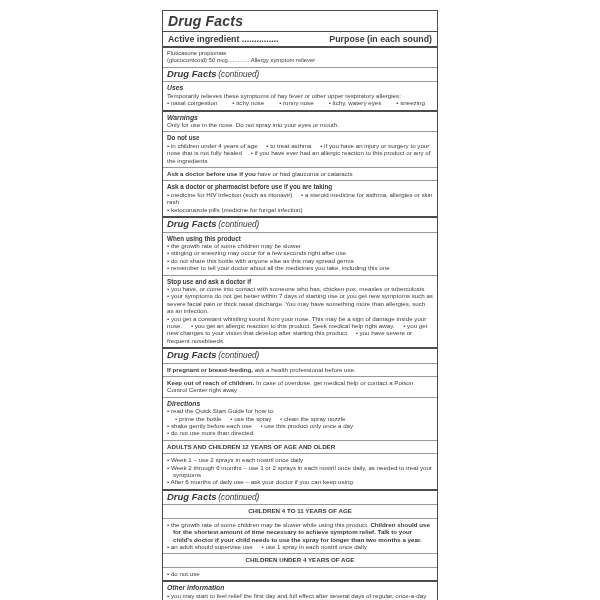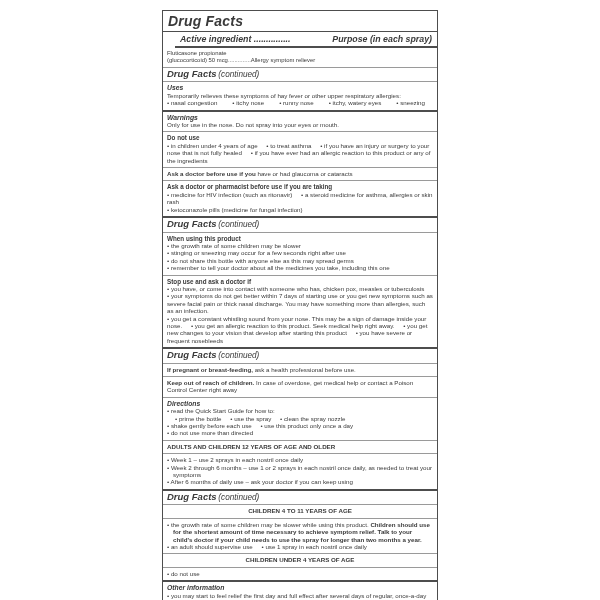--- a/index.html
+++ b/index.html
@@ -17,22 +17,22 @@
   .sec{padding:2px 4px 3px 4px;font-size:6.2px;line-height:7.4px;}
   .sec + .sec{border-top:1px solid #9a9a9a;}
 
   
   .df-title{
     font-size:14px;font-weight:bold;font-style:italic;
     padding:2px 5px 2px 5px;border-bottom:1.2px solid #4d4d4d;letter-spacing:.2px;
   }
   .ai-row{
     display:flex;justify-content:space-between;align-items:flex-start;
-    font-size:8.8px;font-weight:bold;font-style:italic;
-    padding:2px 5px 2px 5px;border-bottom:2.5px solid #4d4d4d;margin-left:12px;
+    font-size:8.8px;font-weight:bold;
+    padding:2px 5px 2px 5px;border-bottom:2.5px solid #4d4d4d;
   }
   .continued .df{font-size:9.5px;font-weight:bold;font-style:italic;}
   .continued .cont{font-size:8.2px;font-style:italic;}
 
   
   .hi{display:block;font-size:6.8px;font-weight:bold;font-style:italic;}
   .hb{display:block;font-size:6.3px;font-weight:bold;}
   .b{font-weight:bold;}
   .subhead{font-size:6.2px;font-weight:bold;}
   .center{text-align:center;}
@@ -50,21 +50,21 @@
 </style>
 </head>
 <body>
 
 <div class="label">
 
   <div class="panel">
     <div class="df-title">Drug Facts</div>
     <div class="ai-row">
       <span>Active ingredient ...............</span>
-      <span>Purpose (in each spray)</span>
+      <span>Purpose (in each sound)</span>
     </div>
     <div class="sec ing">
       <div>Fluticasone propionate</div>
       <div><span>(glucocorticoid) 50 mcg..............</span><span>Allergy symptom reliever</span></div>
     </div>
     <div class="sec continued">
       <span class="df">Drug Facts</span>
       <span class="cont">(continued)</span>
     </div>
     <div class="sec">

